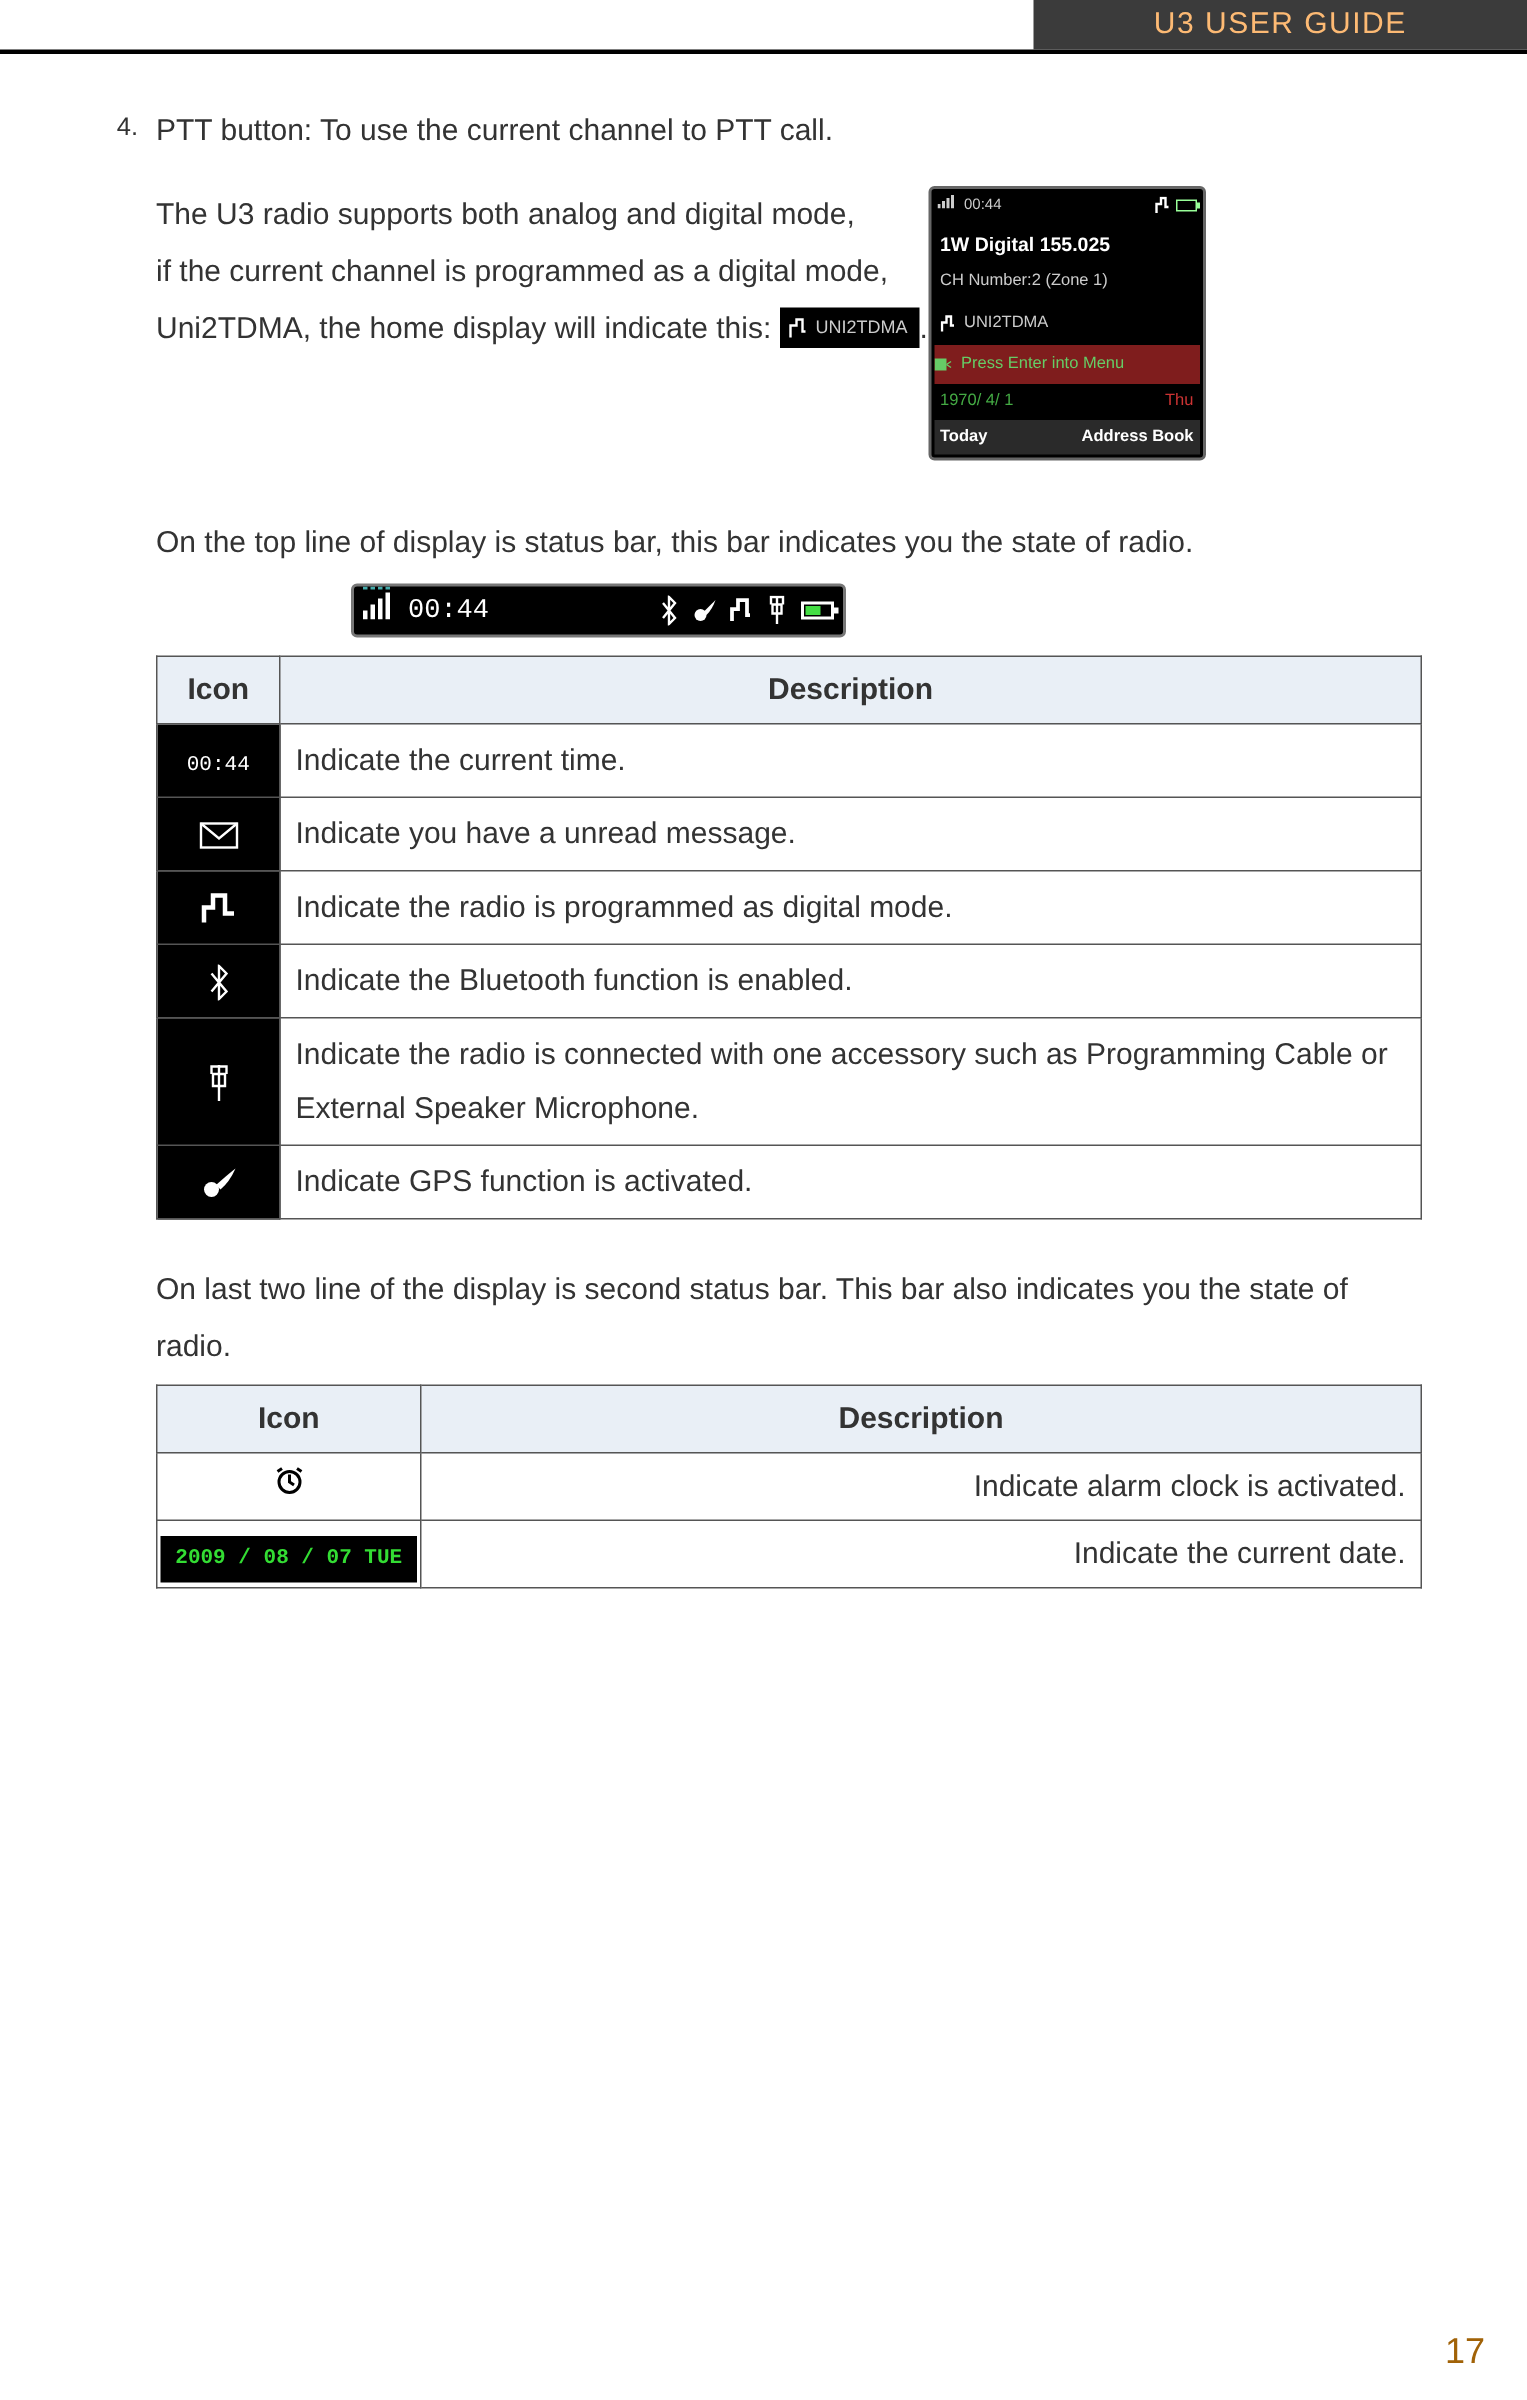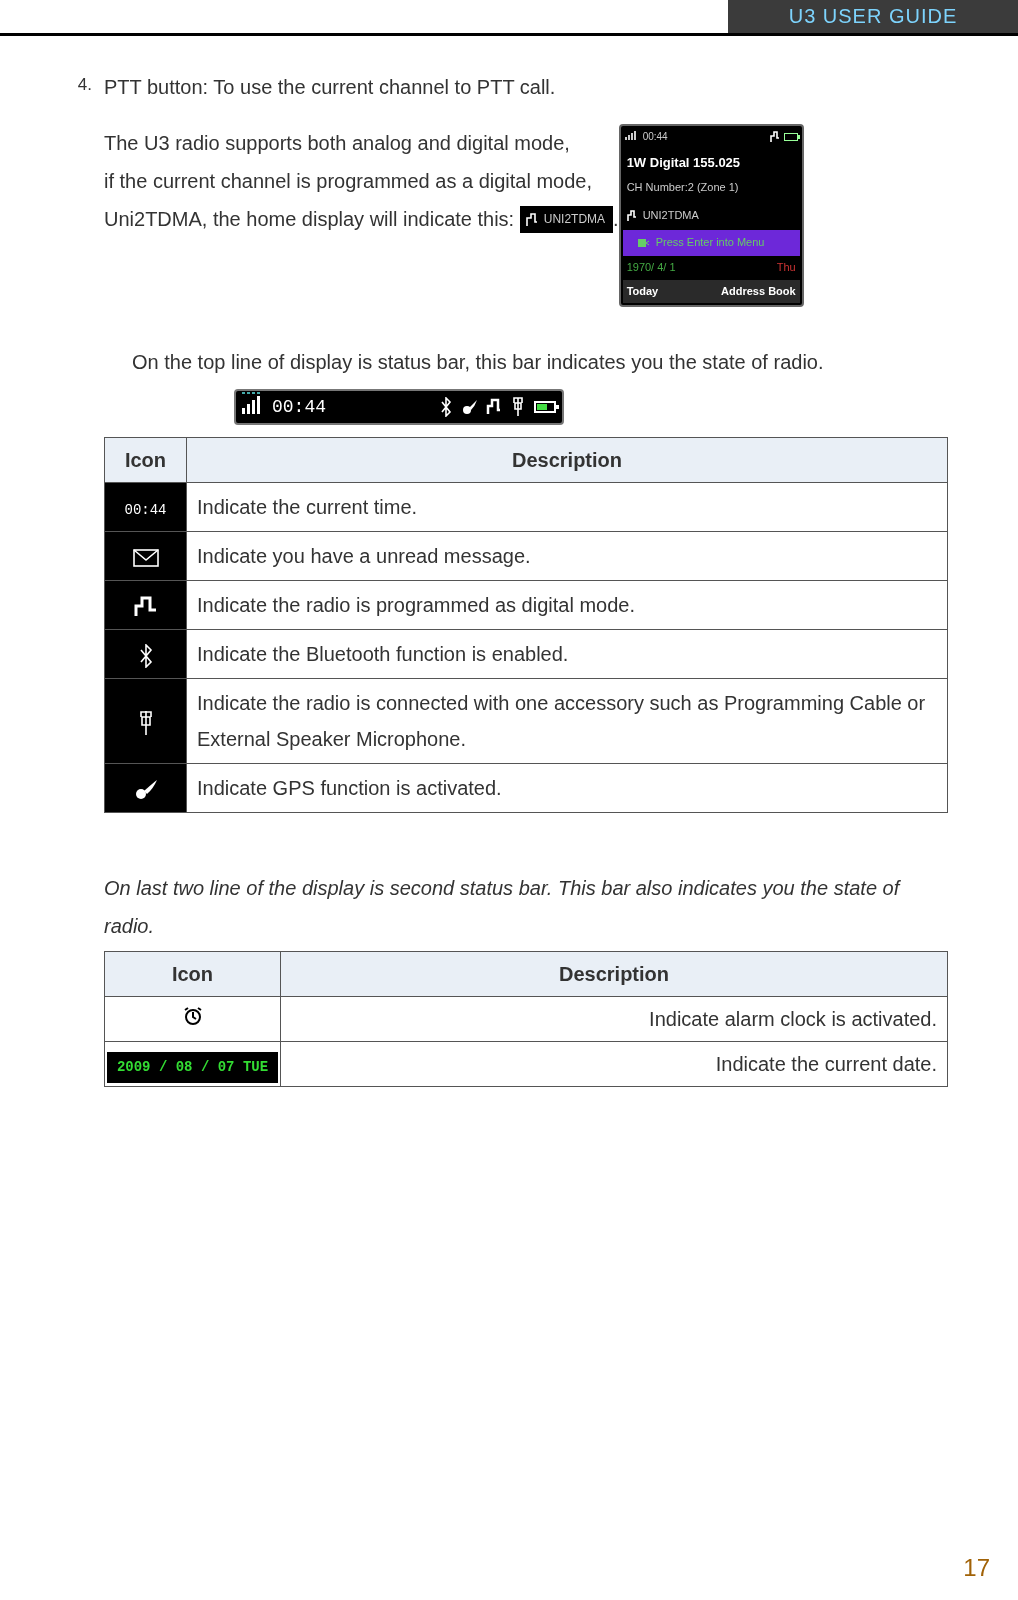--- a/index.html
+++ b/index.html
@@ -15,22 +15,22 @@
     background: #fff;
   }
   .header {
     height: 36px;
     border-bottom: 3px solid #000;
     display: flex;
     justify-content: flex-end;
   }
   .header-title-box {
     background: #3b3b3b;
-    color: #7dd3fc;
-    width: 290px;
+    color: #fdba74;
+    width: 329px;
     display: flex;
     align-items: center;
     justify-content: center;
     font-size: 20px;
     letter-spacing: 1px;
   }
   .content {
     padding: 32px 70px 0 70px;
   }
   .list-row {
@@ -101,35 +101,34 @@
     content:""; position:absolute; right:-3px; top:1px;
     width:2px; height:4px; background:#9f9;
   }
   .rs-line1 { font-weight: bold; font-size: 13px; padding: 3px 4px; }
   .rs-line2 { color: #ccc; font-size: 11px; padding: 1px 4px 4px 4px; }
   .rs-line3 {
     color: #ccc; font-size: 11px; padding: 4px;
     display: flex; align-items: center; gap: 6px;
   }
   .rs-line4 {
-    background: #6d28d9; color: #6c6; font-size: 11px;
-    padding: 3px 15px; display: flex; gap: 6px; align-items: center; text-align: center;
+    background: #7f1d1d; color: #6c6; font-size: 11px;
+    padding: 3px 0; display: flex; gap: 6px; align-items: center; text-align: center;
   }
   .rs-line5 { color: #4a4; font-size: 11px; padding: 2px 4px;
     display:flex; justify-content:space-between; }
   .rs-line5 .red { color: #c33; }
   .rs-bottom {
     display: flex; justify-content: space-between;
     background: #2a2a2a; padding: 2px 4px; font-size: 11px; font-weight: bold;
   }
 
   .status-intro {
     margin-top: 36px;
     line-height: 1.9;
-    margin-left: 28px;
   }
 
   
   .status-bar-wide {
     width: 330px;
     height: 36px;
     border: 2px solid #777;
     border-radius: 4px;
     background: #000;
     color: #fff;
@@ -177,23 +176,22 @@
     text-align: center;
     background: #000;
     padding: 4px;
     vertical-align: middle;
   }
   table.icon-table td.icon-cell.tall { height: 60px; }
   table.icon-table td.icon-cell svg { vertical-align: middle; }
   .time-txt { color: #fff; font-size: 14px; font-family: "Courier New", monospace; }
 
   .second-bar-intro {
-    margin-top: 56px;
+    margin-top: 28px;
     line-height: 1.9;
-    font-style: italic;
   }
 
   table.icon-table2 {
     border-collapse: collapse;
     width: 100%;
     margin-top: 6px;
   }
   table.icon-table2 th, table.icon-table2 td {
     border: 1.5px solid #555;
     padding: 4px 10px;

